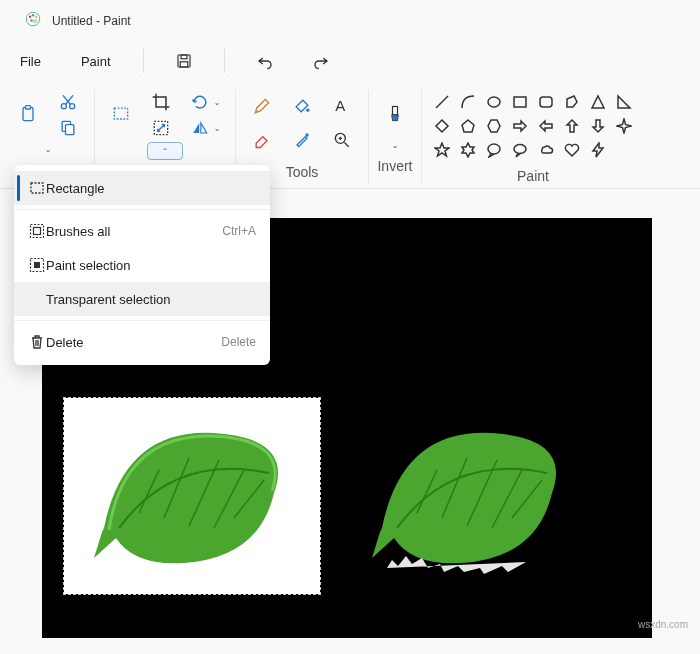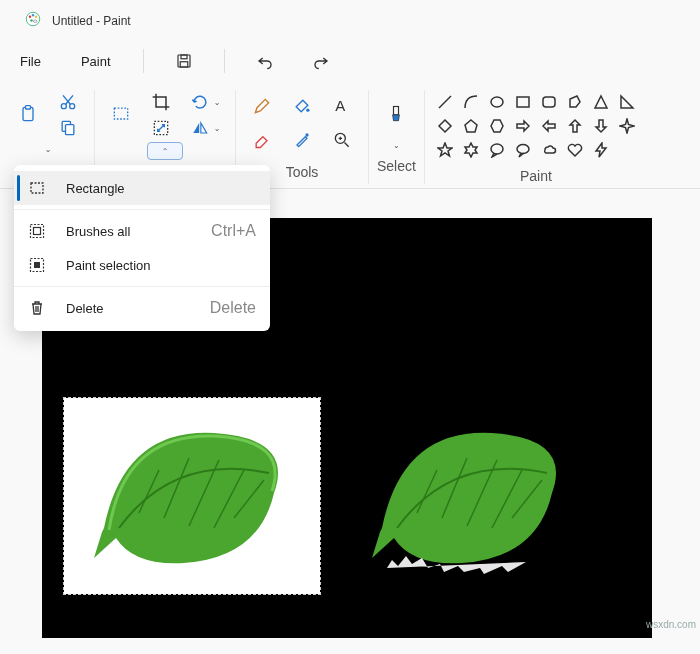--- a/index.html
+++ b/index.html
@@ -19,28 +19,28 @@
 .ribbon-btn svg { width: 20px; height: 20px; }
 .ribbon-label { font-size: 14px; color: #555; margin-top: 6px; }
 .split-caret { width: 36px; height: 18px; display: flex; align-items: center; justify-content: center; cursor: pointer; border: 1px solid #88b0e0; border-radius: 4px; background: #f0f6ff; }
 .canvas-area { position: absolute; top: 218px; left: 44; right: 10; bottom: 0; background: #000; width: 610px; height: 420px; left: 42px; }
 .selection { position: absolute; left: 22px; top: 180px; width: 256px; height: 196px; background: #fff; outline: 1px dashed #ccc; }
 .leaf { position: absolute; }
 .shapes-grid { display: grid; grid-template-columns: repeat(8, 20px); gap: 4px 6px; padding: 2px 2px; }
 .shape-cell { width: 20px; height: 20px; display: flex; align-items: center; justify-content: center; cursor: pointer; }
 .shape-cell svg { width: 16px; height: 16px; stroke: #333; fill: none; stroke-width: 1.5; }
 .dropdown { position: absolute; left: 14px; top: 165px; width: 256px; background: #fff; border-radius: 6px; box-shadow: 0 6px 20px rgba(0,0,0,0.18); padding: 6px 0; z-index: 50; }
-.dd-item { display: flex; align-items: center; padding: 8px 14px; gap: 20px; font-size: 13px; color: #222; cursor: pointer; }
+.dd-item { display: flex; align-items: center; padding: 8px 14px; gap: 0; font-size: 13px; color: #222; cursor: pointer; }
 .dd-item.highlight { background: #f0f0f0; }
 .dd-icon { width: 18px; height: 18px; display: flex; align-items: center; justify-content: center; }
-.dd-accel { margin-left: auto; color: #888; font-size: 16px; }
+.dd-accel { margin-left: auto; color: #888; font-size: 12px; }
 .dd-sep { height: 1px; background: #eee; margin: 4px 0; }
 .selected-row { position: relative; }
 .selected-row::before { content:""; position:absolute; left: 3px; top: 4px; bottom: 4px; width: 3px; background: #0067c0; border-radius: 2px; }
-.watermark { position: absolute; right: 4px; bottom: 24px; font-size: 10px; color: #9aa; }
+.watermark { position: absolute; right: 12px; bottom: 24px; font-size: 10px; color: #9aa; }
 .caret { font-size: 8px; color: #555; }
 </style>
 </head>
 <body>
 
 <div class="titlebar">
   <span>
     <svg class="paint-icon" viewBox="0 0 24 24">
         <circle cx="12" cy="12" r="9" fill="#fff" stroke="#2a6" stroke-width="1"></circle>
         <circle cx="8" cy="9" r="1.6" fill="#e33"></circle>
@@ -194,21 +194,21 @@
   <div class="ribbon-group">
     <div class="ribbon-btn" style="height:48px">
       <svg viewBox="0 0 24 24" width="22" height="28">
           <rect x="9" y="3" width="6" height="10" fill="none" stroke="#333" stroke-width="1.4"></rect>
           <path d="M8 13 H16 L15 20 H9 Z" fill="#2878d0" stroke="#333" stroke-width="1"></path>
         </svg>
     </div>
     <div class="ribbon-btn" style="height:14px">
         <span class="caret">⌄</span>
       </div>
-    <div class="ribbon-label">Select</div>
+    <div class="ribbon-label">Invert</div>
   </div>
 
   <div class="ribbon-group">
     <div class="shapes-grid">
       <div class="shape-cell">
           <svg viewBox="0 0 16 16">
             <path d="M2 14 L14 2"></path>
           </svg>
         </div>
       <div class="shape-cell">
@@ -367,20 +367,24 @@
   </div>
   <div class="dd-item">
     <span class="dd-icon">
         <svg width="16" height="16" viewBox="0 0 16 16">
           <rect x="1.5" y="1.5" width="13" height="13" fill="none" stroke="#333" stroke-dasharray="2,1.5" stroke-width="1.2"></rect>
           <rect x="5" y="5" width="6" height="6" fill="#333"></rect>
         </svg>
       </span>
     <span>Paint selection</span>
   </div>
+  <div class="dd-item highlight">
+    <span class="dd-icon"></span>
+    <span>Transparent selection</span>
+  </div>
   <div class="dd-sep"></div>
   <div class="dd-item">
     <span class="dd-icon">
         <svg width="16" height="16" viewBox="0 0 16 16" fill="none" stroke="#333" stroke-width="1.3">
           <path d="M3 4 H13 M6 4 V2 H10 V4 M4 4 L5 14 H11 L12 4 M7 6 V12 M9 6 V12"></path>
         </svg>
       </span>
     <span>Delete</span>
     <span class="dd-accel">Delete</span>
   </div>

